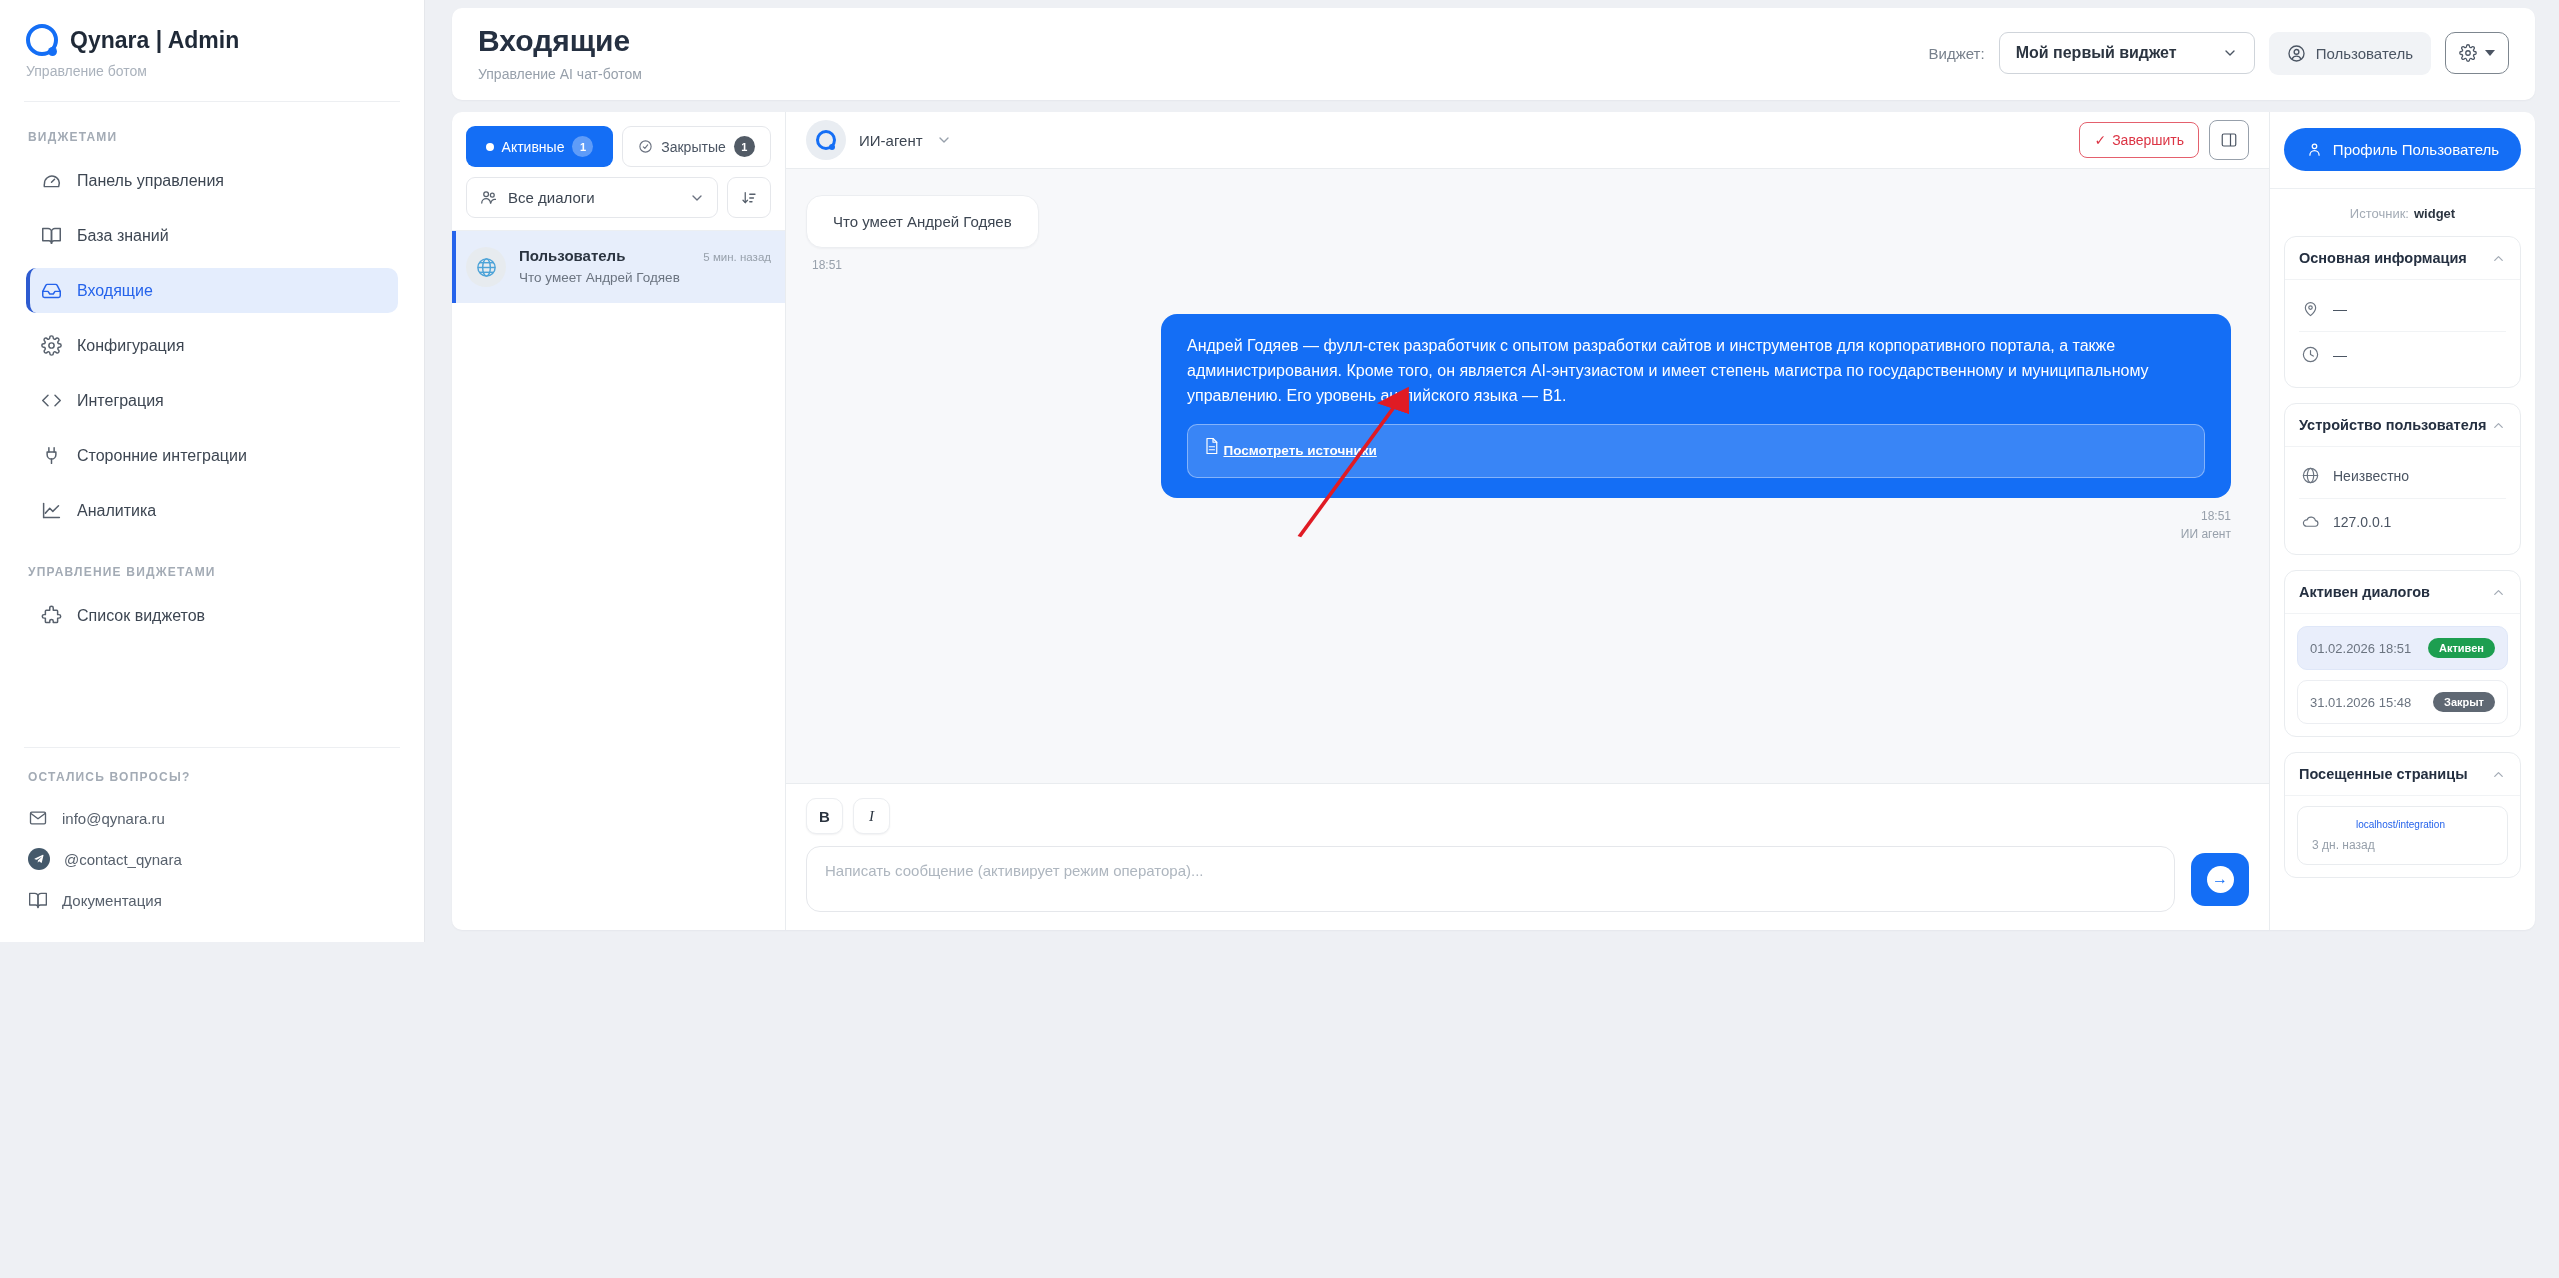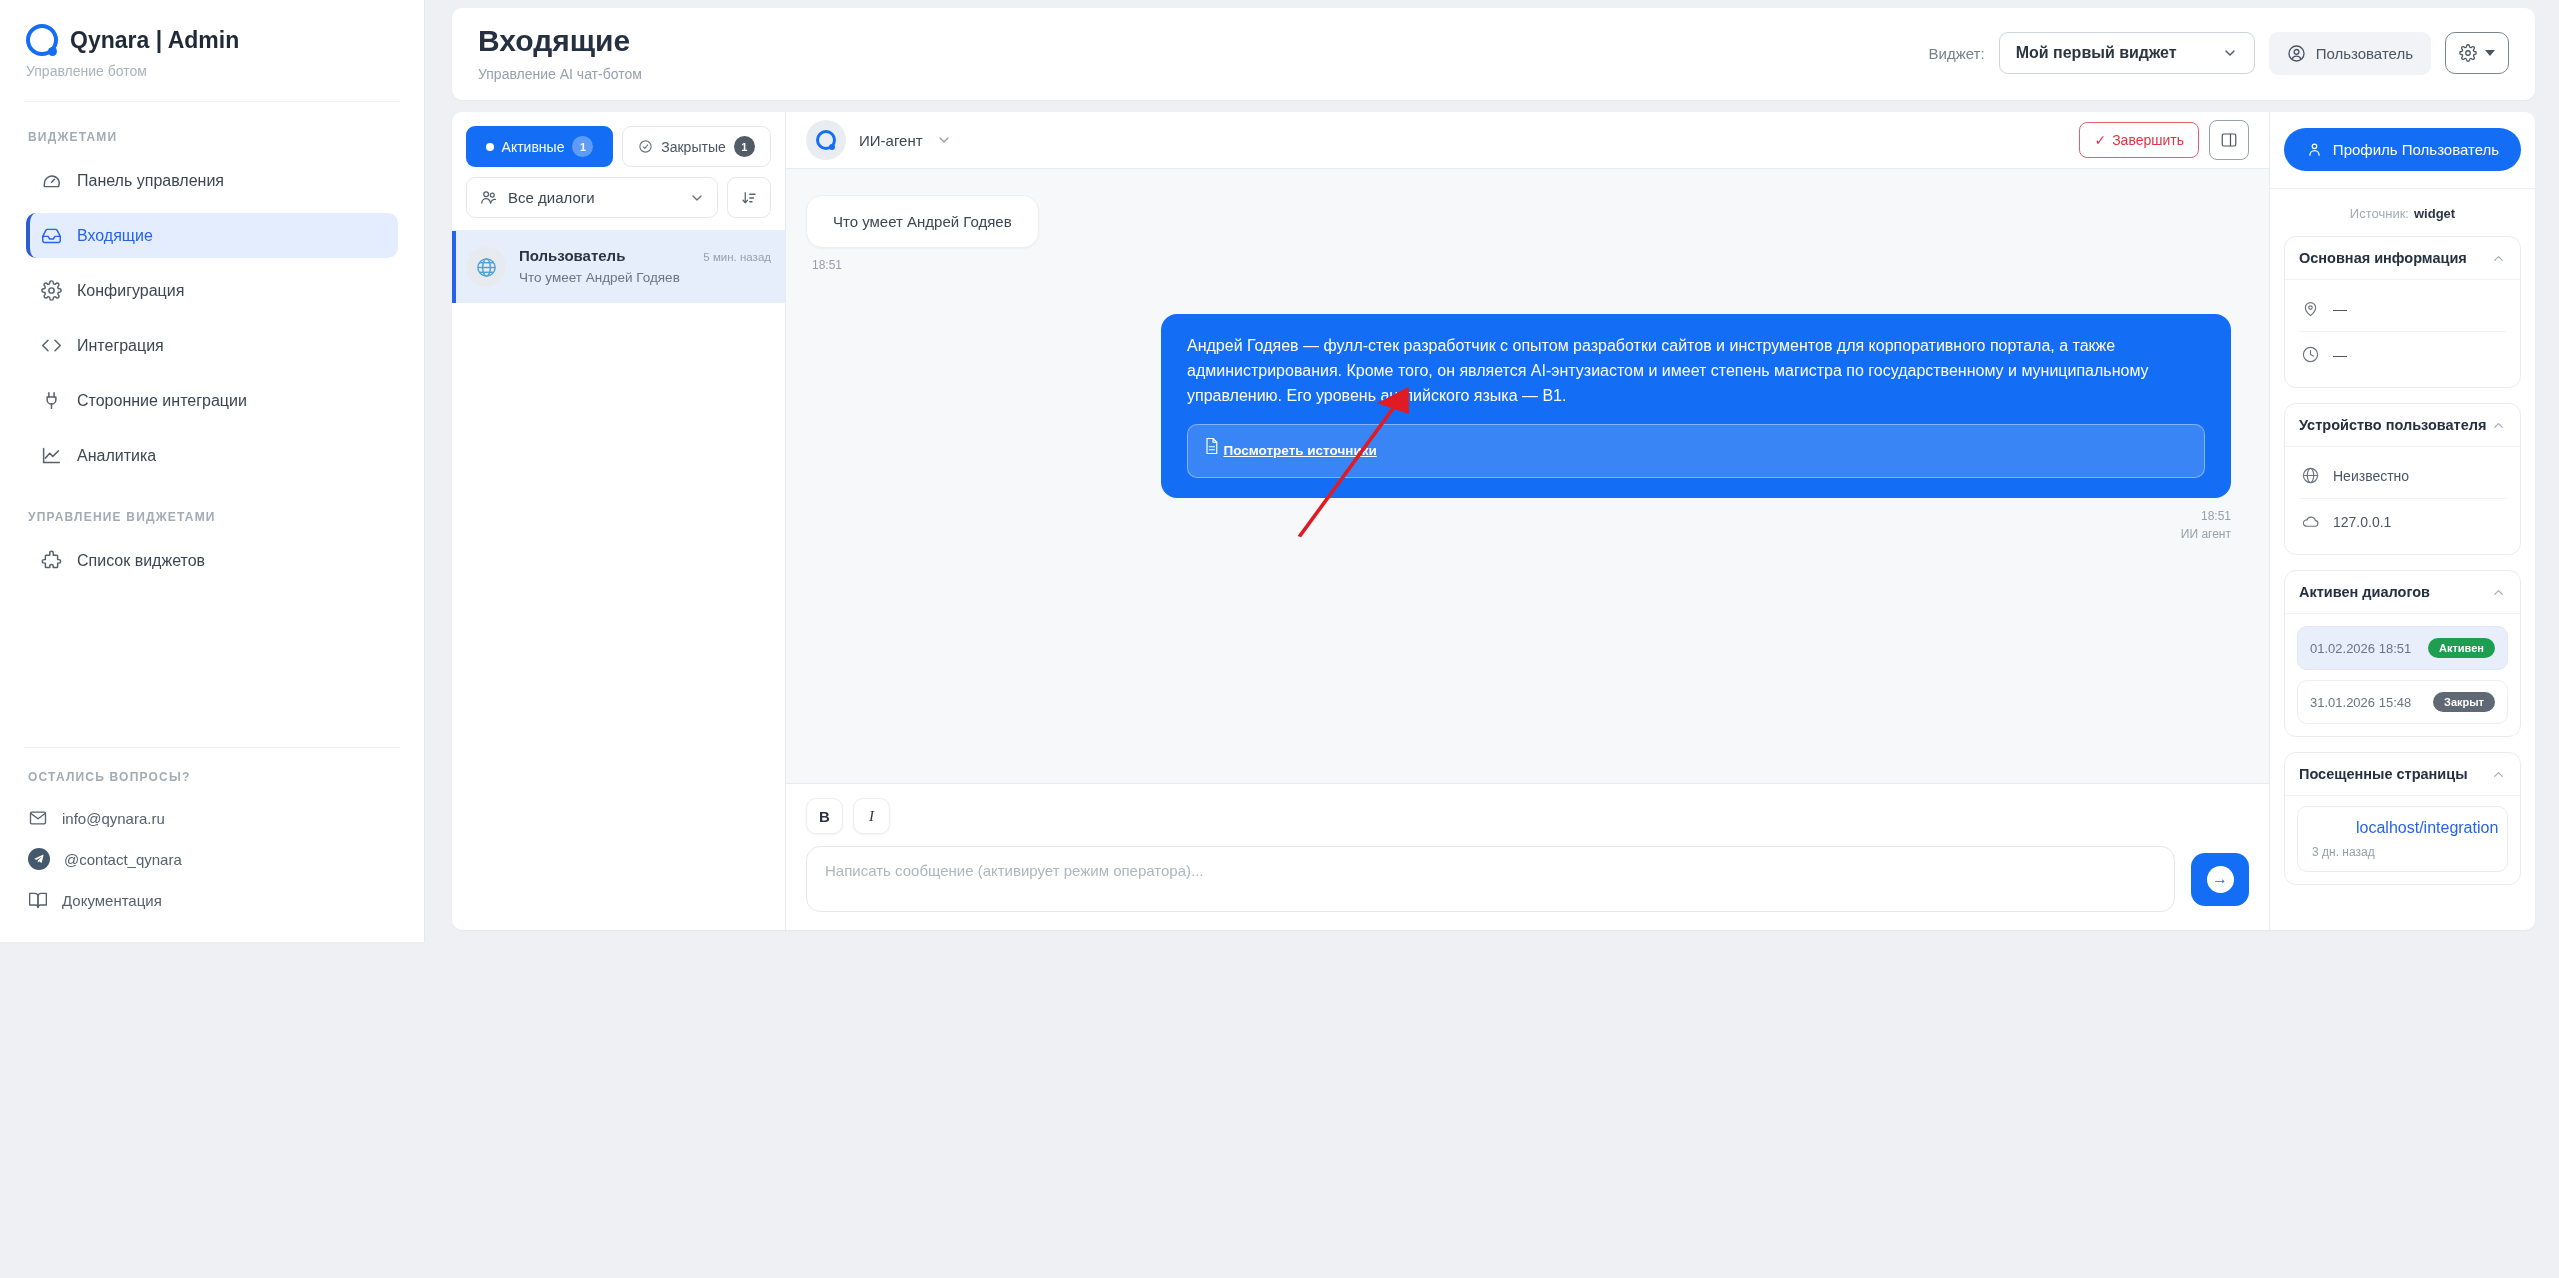--- a/index.html
+++ b/index.html
@@ -158,21 +158,21 @@
   .inforow svg { width:19px; height:19px; stroke:#6b7480; stroke-width:1.5; fill:none; stroke-linecap:round; stroke-linejoin:round; flex:none; }
   .hist-body { padding:12px 12px 12px; }
   .hist-row { display:flex; justify-content:space-between; align-items:center; border-radius:10px;
               padding:11px 12px; font-size:13px; color:#6b7480; cursor:pointer; }
   .hist-row.active-row { background:#e9eefb; border:1px solid #dfe7f8; }
   .hist-row.closed-row { background:#fff; border:1px solid #eceef2; margin-top:10px; }
   .badge { border-radius:999px; padding:4px 11px; font-size:11px; font-weight:bold; color:#fff; }
   .badge.green { background:var(--green); }
   .badge.gray { background:var(--gray-badge); }
   .page-card { border:1px solid #e9ecef; border-radius:10px; padding:12px 14px; margin:10px 12px 12px; cursor:pointer; }
-  .page-link { font-size:16px; color:#2563eb;padding-left:44px; }
+  .page-link { font-size:10px; color:#2563eb;padding-left:44px; }
   .page-time { font-size:12px; color:#97a0ab; margin-top:8px; }
 </style>
 </head>
 <body>
 
 <div class="app">
 
   <aside class="sidebar">
     <div class="brand-row">
       <span class="qlogo"></span>
@@ -182,20 +182,27 @@
     <div class="sb-divider"></div>
 
     <div class="sb-section">ВИДЖЕТАМИ</div>
 
     <div class="nav-item">
       <svg viewBox="0 0 24 24">
           <path d="M4 15.5a8.5 8.5 0 1 1 16.2 3.5H3.8A8.4 8.4 0 0 1 4 15.5z"></path>
           <path d="M12 14l3.5-3.5"></path>
         </svg>
       <span>Панель управления</span>
+    </div>
+    <div class="nav-item">
+      <svg viewBox="0 0 24 24">
+          <path d="M2 4h6a4 4 0 0 1 4 4v13a3 3 0 0 0-3-3H2z"></path>
+          <path d="M22 4h-6a4 4 0 0 0-4 4v13a3 3 0 0 1 3-3h7z"></path>
+        </svg>
+      <span>База знаний</span>
     </div>
     <div class="nav-item active">
       <svg viewBox="0 0 24 24">
           <polyline points="22 13 16 13 14 16 10 16 8 13 2 13"></polyline>
           <path d="M5.5 6.1 2 13v5a2 2 0 0 0 2 2h16a2 2 0 0 0 2-2v-5l-3.5-6.9A2 2 0 0 0 16.7 5H7.3a2 2 0 0 0-1.8 1.1z"></path>
         </svg>
       <span>Входящие</span>
     </div>
     <div class="nav-item">
       <svg viewBox="0 0 24 24">

